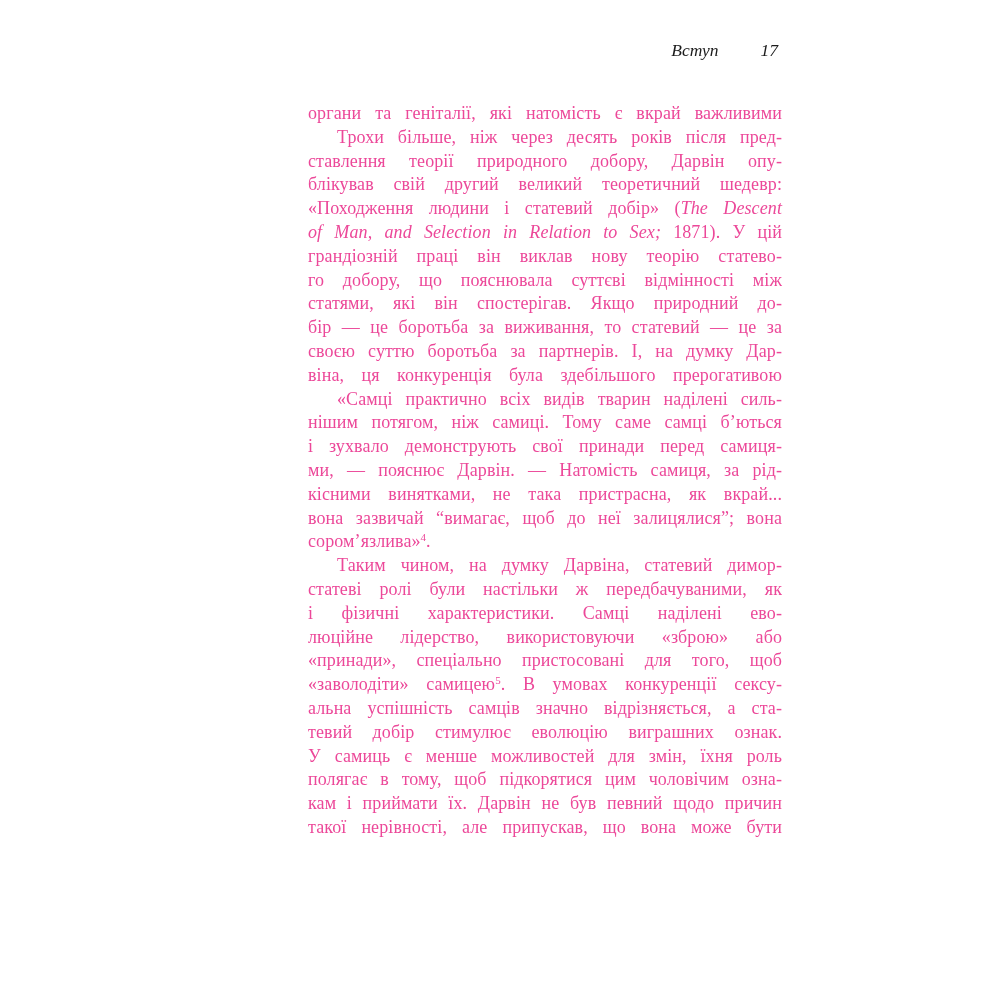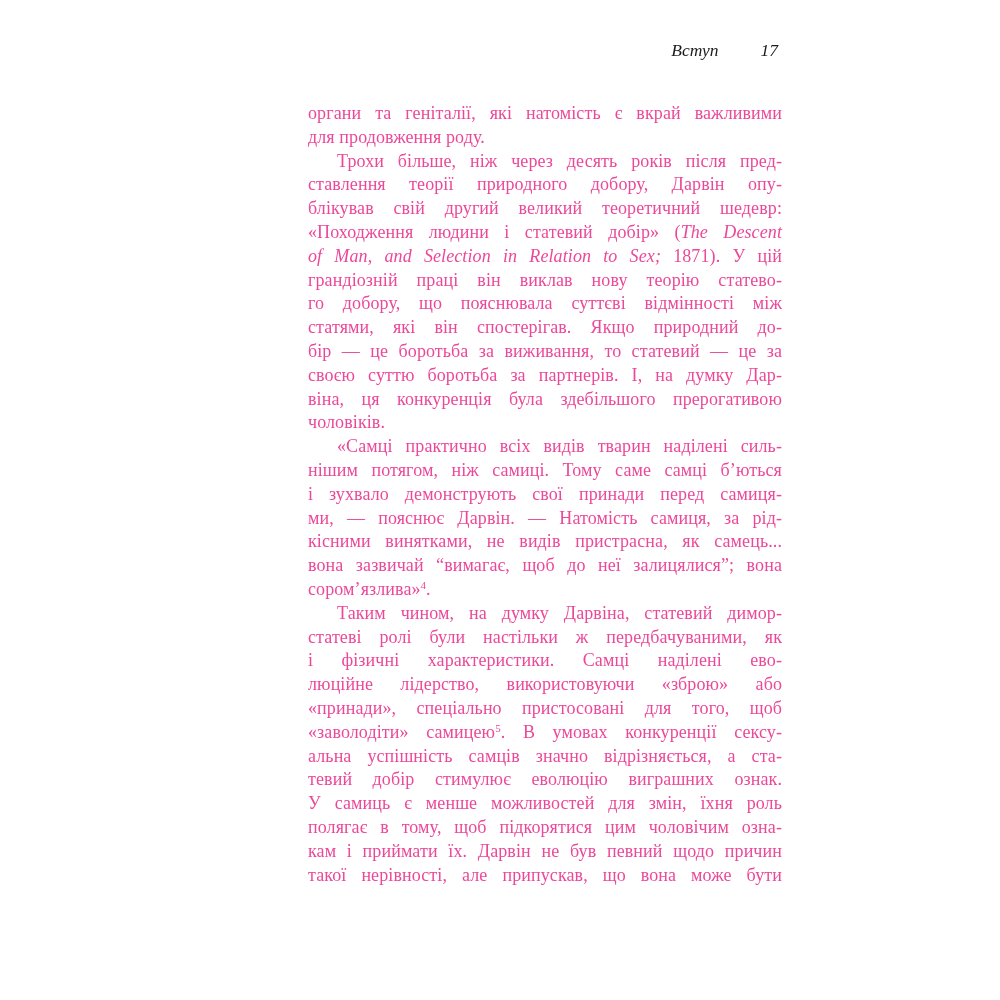--- a/index.html
+++ b/index.html
@@ -68,42 +68,40 @@
 
 <div class="page">
   <div class="column">
     <div class="running-header">
       <span class="chapter">Вступ</span>
       <span class="pagenum">17</span>
     </div>
     <div class="text-block">
         <div class="paragraph">
           <div class="line">органи та геніталії, які натомість є вкрай важливими</div>
-          <div class="line left-last">для продовження роду.</div>
         </div>
         <div class="paragraph">
           <div class="line indent">Трохи більше, ніж через десять років після пред-</div>
           <div class="line">ставлення теорії природного добору, Дарвін опу-</div>
           <div class="line">блікував свій другий великий теоретичний шедевр:</div>
           <div class="line">«Походження людини і статевий добір» (<i>The Descent</i></div>
           <div class="line"><i>of Man, and Selection in Relation to Sex;</i> 1871). У цій</div>
           <div class="line">грандіозній праці він виклав нову теорію статево-</div>
           <div class="line">го добору, що пояснювала суттєві відмінності між</div>
           <div class="line">статями, які він спостерігав. Якщо природний до-</div>
           <div class="line">бір — це боротьба за виживання, то статевий — це за</div>
           <div class="line">своєю суттю боротьба за партнерів. І, на думку Дар-</div>
           <div class="line">віна, ця конкуренція була здебільшого прерогативою</div>
-          <div class="line left-last">чоловіків.</div>
         </div>
         <div class="paragraph">
           <div class="line indent">«Самці практично всіх видів тварин наділені силь-</div>
           <div class="line">нішим потягом, ніж самиці. Тому саме самці б’ються</div>
           <div class="line">і зухвало демонструють свої принади перед самиця-</div>
           <div class="line">ми, — пояснює Дарвін. — Натомість самиця, за рід-</div>
-          <div class="line">кісними винятками, не видів пристрасна, як самець...</div>
+          <div class="line">кісними винятками, не така пристрасна, як вкрай...</div>
           <div class="line">вона зазвичай “вимагає, щоб до неї залицялися”; вона</div>
           <div class="line left-last">сором’язлива»<sup>4</sup>.</div>
         </div>
         <div class="paragraph">
           <div class="line indent">Таким чином, на думку Дарвіна, статевий димор-</div>
           <div class="line">статеві ролі були настільки ж передбачуваними, як</div>
           <div class="line">і фізичні характеристики. Самці наділені ево-</div>
           <div class="line">люційне лідерство, використовуючи «зброю» або</div>
           <div class="line">«принади», спеціально пристосовані для того, щоб</div>
           <div class="line">«заволодіти» самицею<sup>5</sup>. В умовах конкуренції сексу-</div>

